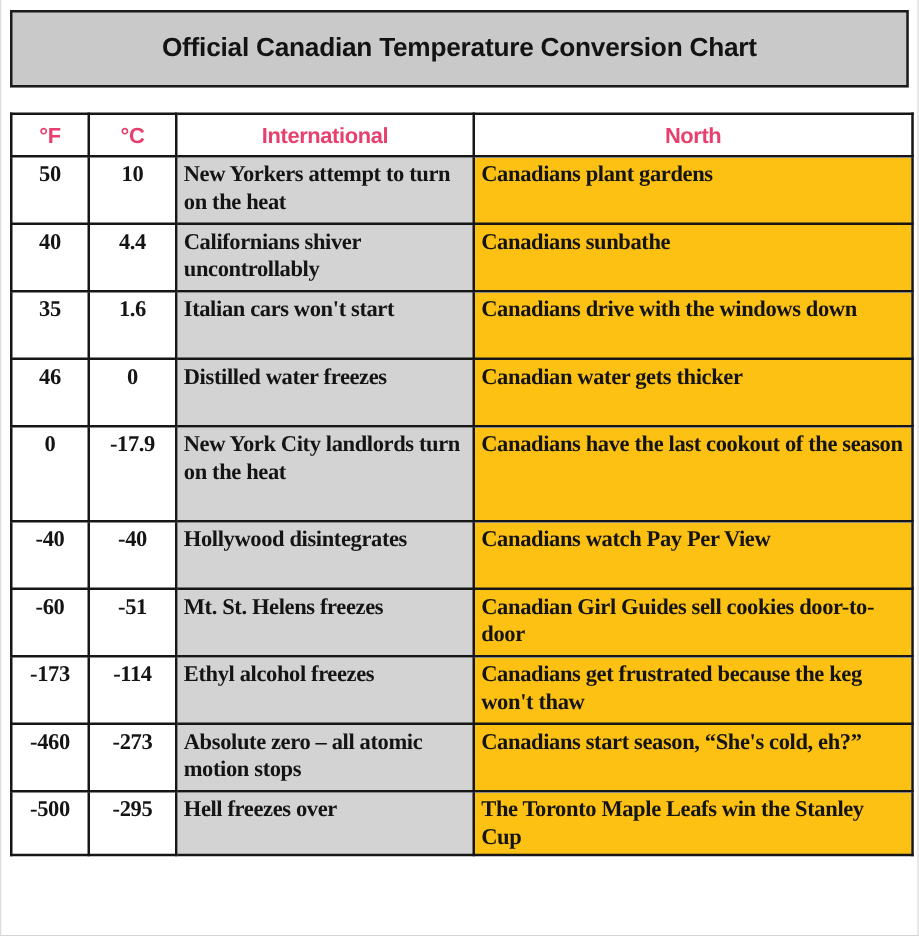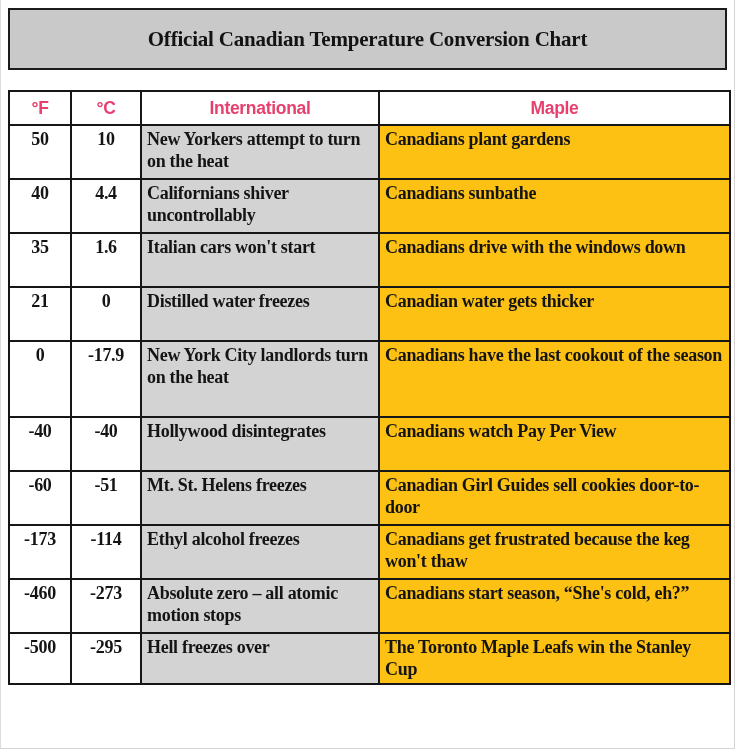--- a/index.html
+++ b/index.html
@@ -34,21 +34,20 @@
     height: 58px;
     background: #c9c9c9;
     border: 2px solid #1b1b1b;
     display: flex;
     align-items: center;
     justify-content: center;
     font-size: 21px;
     font-weight: bold;
     color: #131313;
     letter-spacing: -0.2px;
-    font-family: Liberation Serif, serif;
   }
   table.conv {
     position: absolute;
     left: 8px;
     top: 90px;
     width: 721px;
     border-collapse: collapse;
     table-layout: fixed;
   }
   .conv col.c-f   { width: 62px; }
@@ -121,21 +120,21 @@
       <col class="c-f">
         <col class="c-c">
         <col class="c-int">
         <col class="c-can">
     </colgroup>
     <thead>
       <tr>
         <th>°F</th>
         <th>°C</th>
         <th>International</th>
-        <th>Maple</th>
+        <th>North</th>
       </tr>
     </thead>
     <tbody>
       <tr>
         <td class="num">50</td>
         <td class="num">10</td>
         <td class="intl">New Yorkers attempt to turn on the heat</td>
         <td class="can">Canadians plant gardens</td>
       </tr>
       <tr>
@@ -144,21 +143,21 @@
         <td class="intl">Californians shiver uncontrollably</td>
         <td class="can">Canadians sunbathe</td>
       </tr>
       <tr>
         <td class="num">35</td>
         <td class="num">1.6</td>
         <td class="intl">Italian cars won't start</td>
         <td class="can">Canadians drive with the windows down</td>
       </tr>
       <tr>
-        <td class="num">21</td>
+        <td class="num">46</td>
         <td class="num">0</td>
         <td class="intl">Distilled water freezes</td>
         <td class="can">Canadian water gets thicker</td>
       </tr>
       <tr class="three-line">
         <td class="num">0</td>
         <td class="num">-17.9</td>
         <td class="intl">New York City landlords turn on the heat</td>
         <td class="can">Canadians have the last cookout of the season</td>
       </tr>

